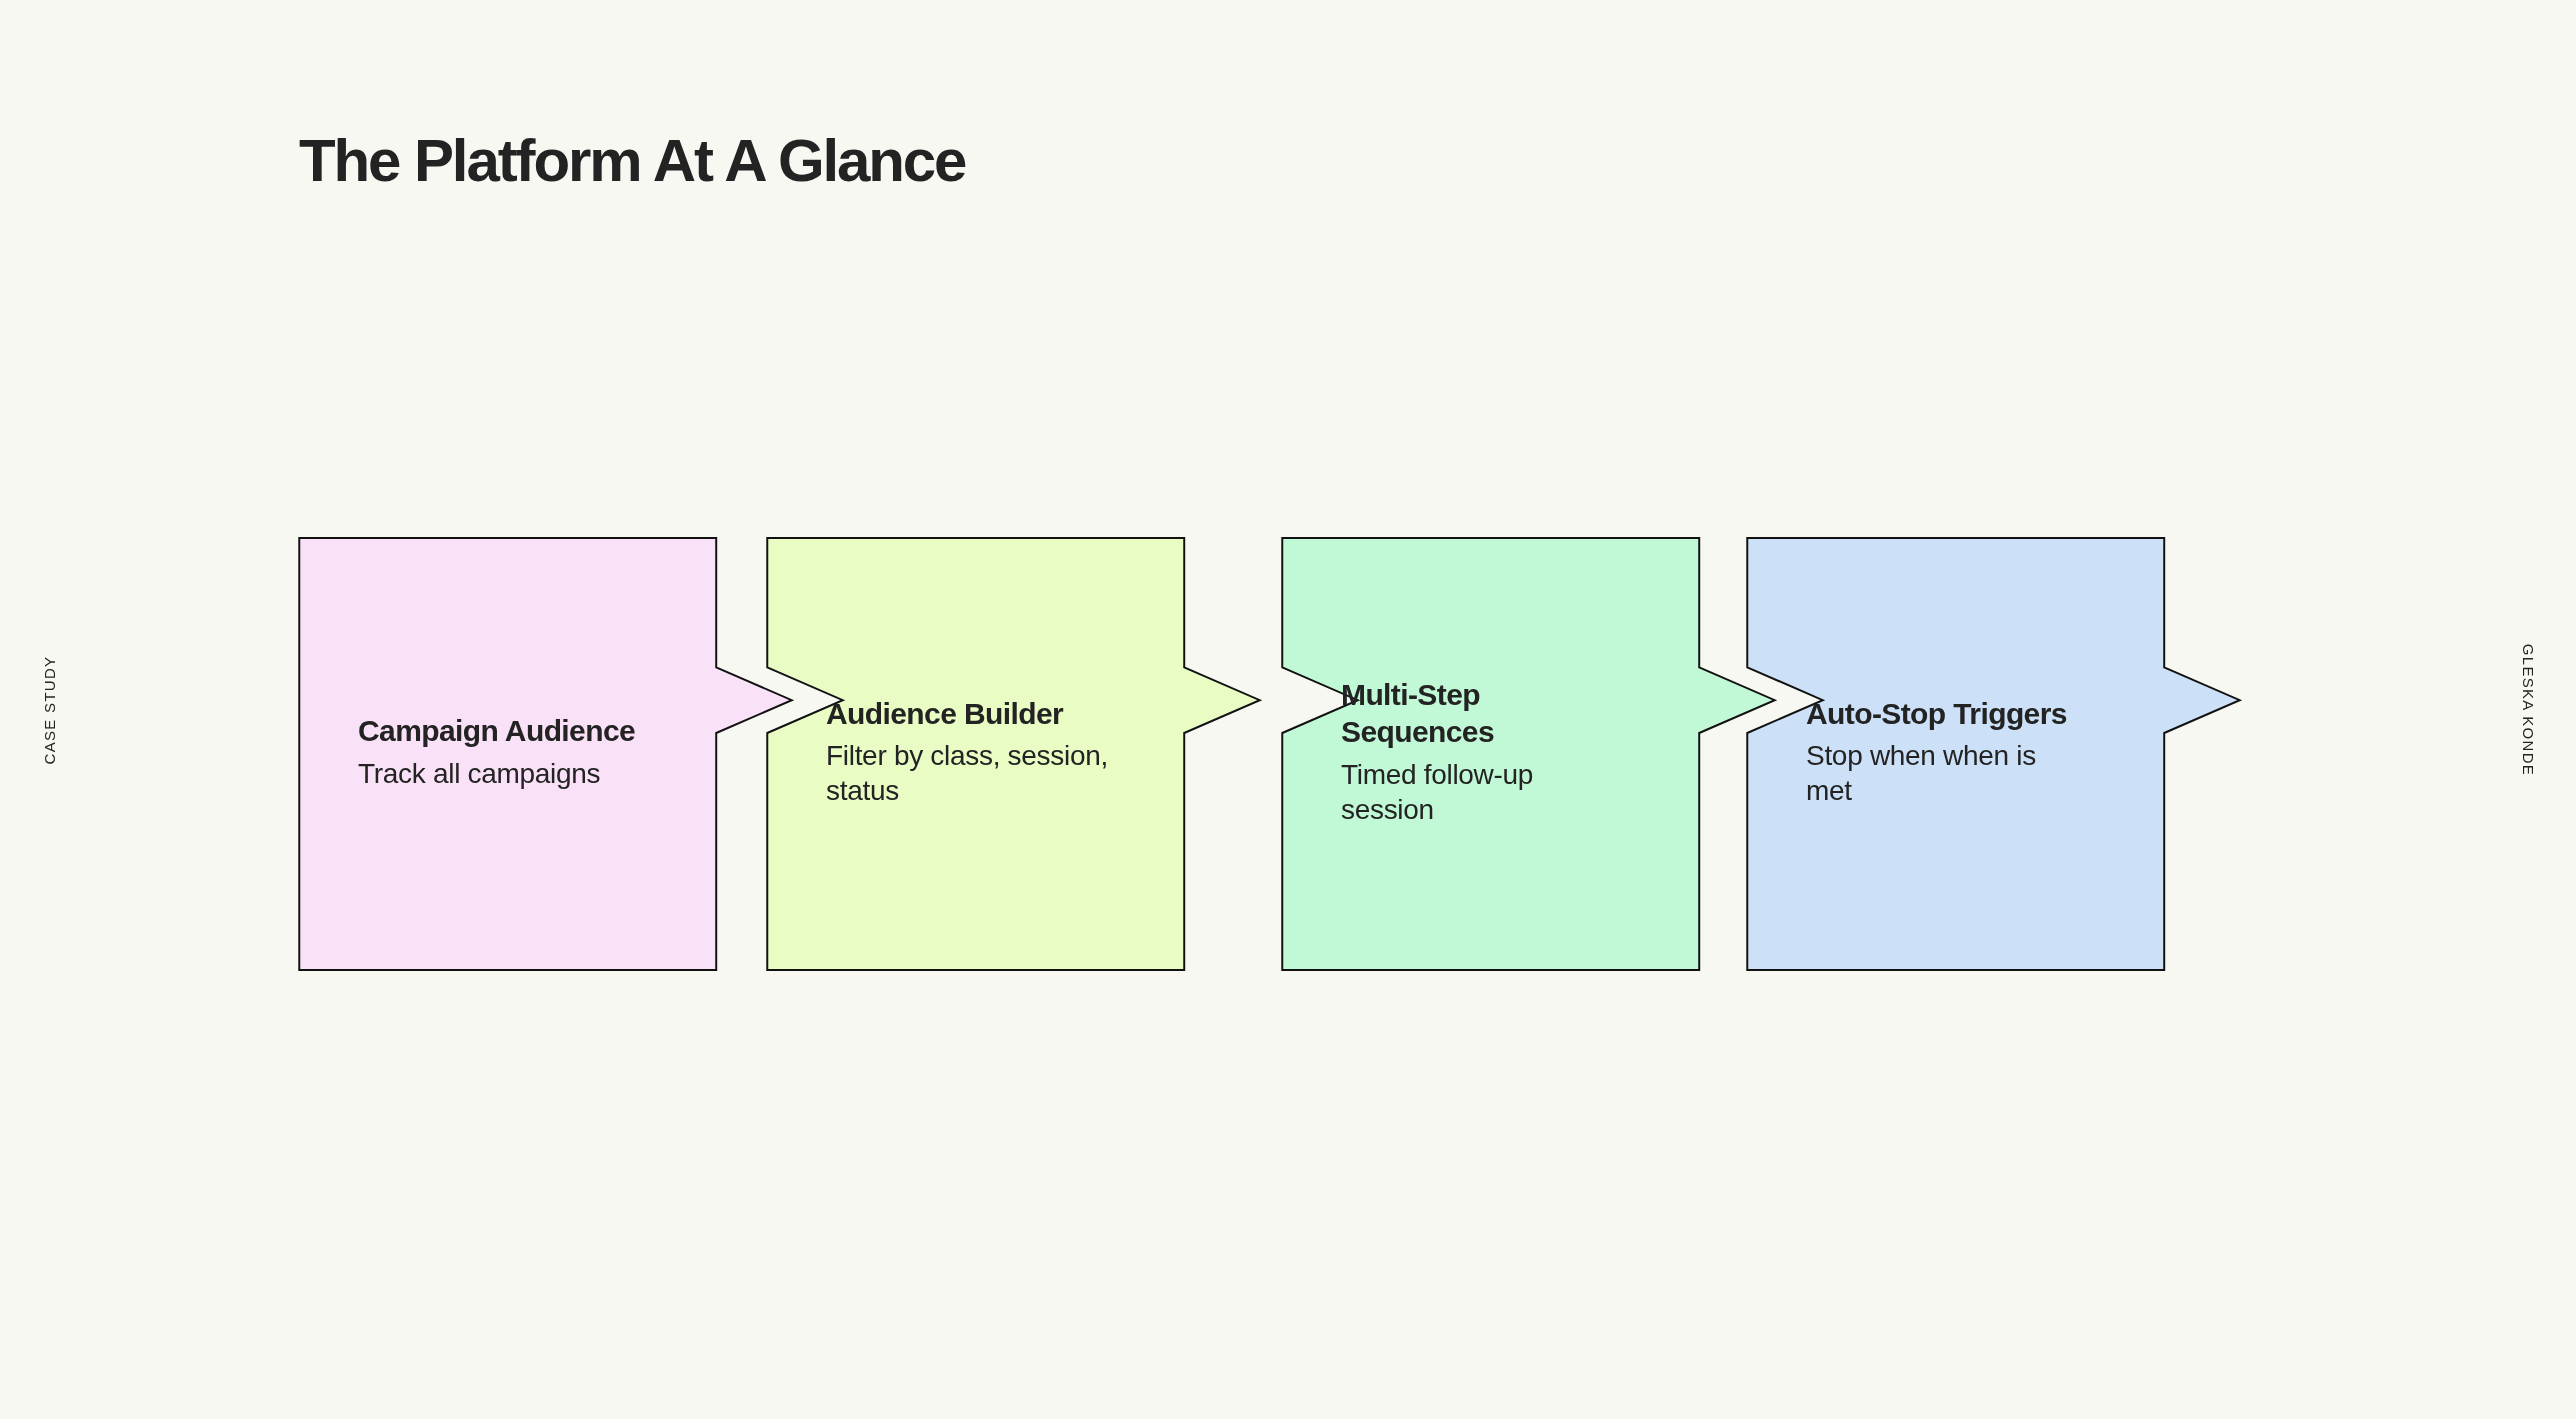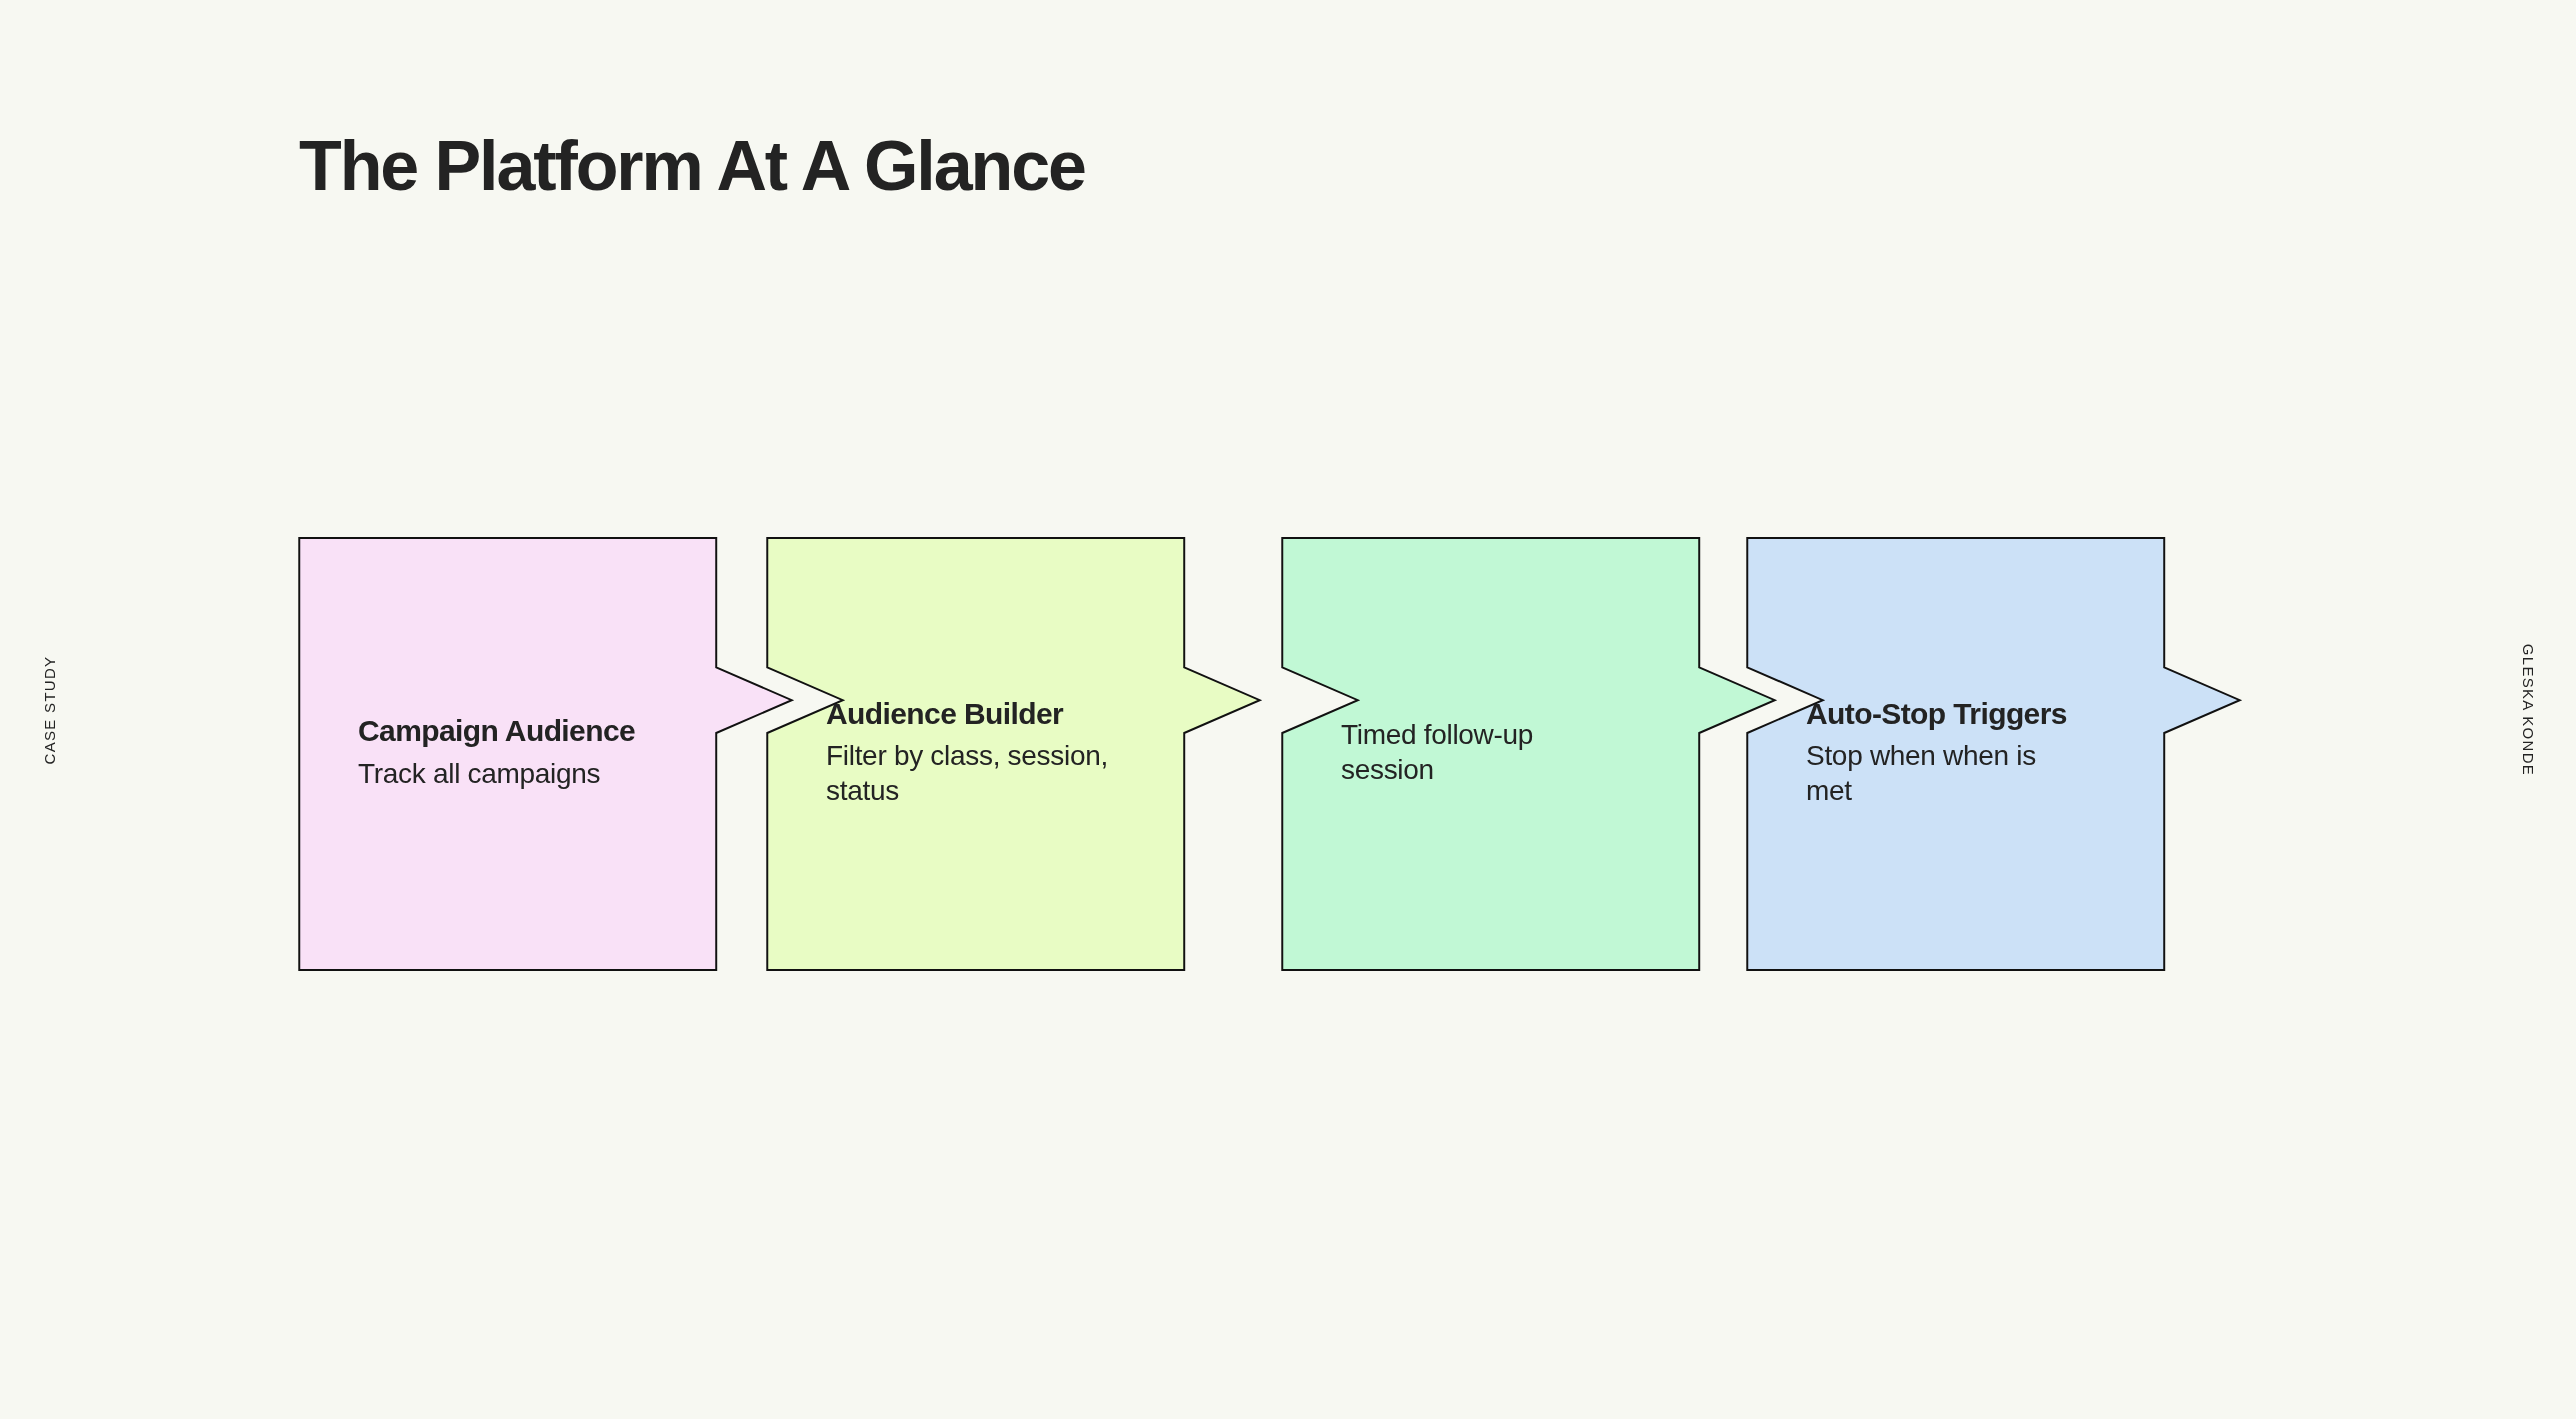--- a/index.html
+++ b/index.html
@@ -21,21 +21,21 @@
     inset: 0;
     background: #F7F8F2;
     overflow: hidden;
   }
 
   
   #page-title {
     position: absolute;
     left: 299px;
     top: 131px;
-    font-size: 70px;
+    font-size: 60px;
     font-weight: 700;
     letter-spacing: -2.1px;
     color: #232323;
     line-height: 1.0;
     white-space: nowrap;
     font-stretch: semi-condensed;
   }
 
   
   .side-label {
@@ -144,20 +144,21 @@
         <div class="card-text">
           <div class="card-title">Audience Builder</div>
           <div class="card-desc">Filter by class, session, status</div>
         </div>
       </div>
       <div class="card" style="left: 983px; width: 493px;">
         <svg class="card-svg" width="497" height="436" viewBox="-3 -3 756 664">
           <path d="M 0 0 L 635 0 L 635 197 L 750 247 L 635 297 L 635 658 L 0 658 L 0 297 L 115 247 L 0 197 Z" fill="#C1F8D5" stroke="#111111" stroke-width="3" stroke-linejoin="miter"></path>
         </svg>
         <div class="card-text">
+          <div class="card-title">Multi-Step Sequences</div>
           <div class="card-desc">Timed follow-up session</div>
         </div>
       </div>
       <div class="card" style="left: 1448px; width: 493px;">
         <svg class="card-svg" width="497" height="436" viewBox="-3 -3 756 664">
           <path d="M 0 0 L 635 0 L 635 197 L 750 247 L 635 297 L 635 658 L 0 658 L 0 297 L 115 247 L 0 197 Z" fill="#CCE1F7" stroke="#111111" stroke-width="3" stroke-linejoin="miter"></path>
         </svg>
         <div class="card-text">
           <div class="card-title">Auto-Stop Triggers</div>
           <div class="card-desc">Stop when when is met</div>

